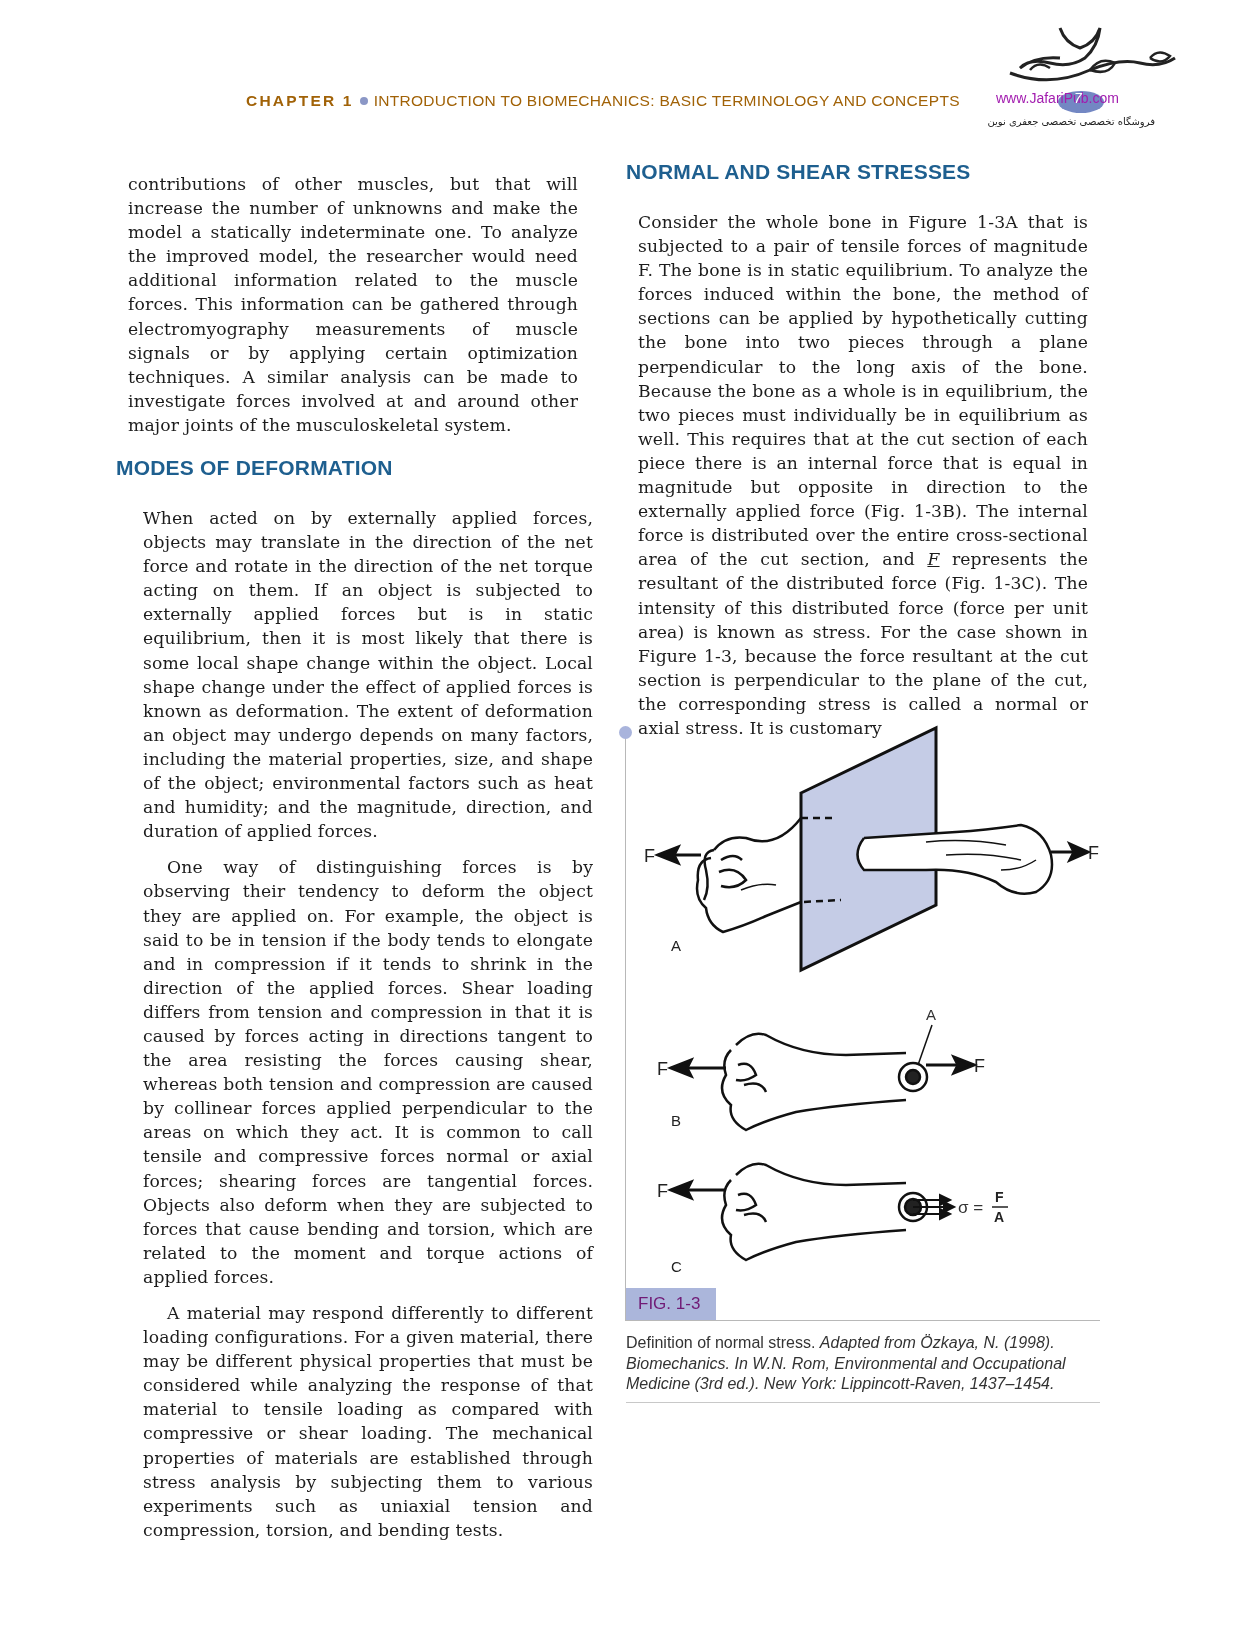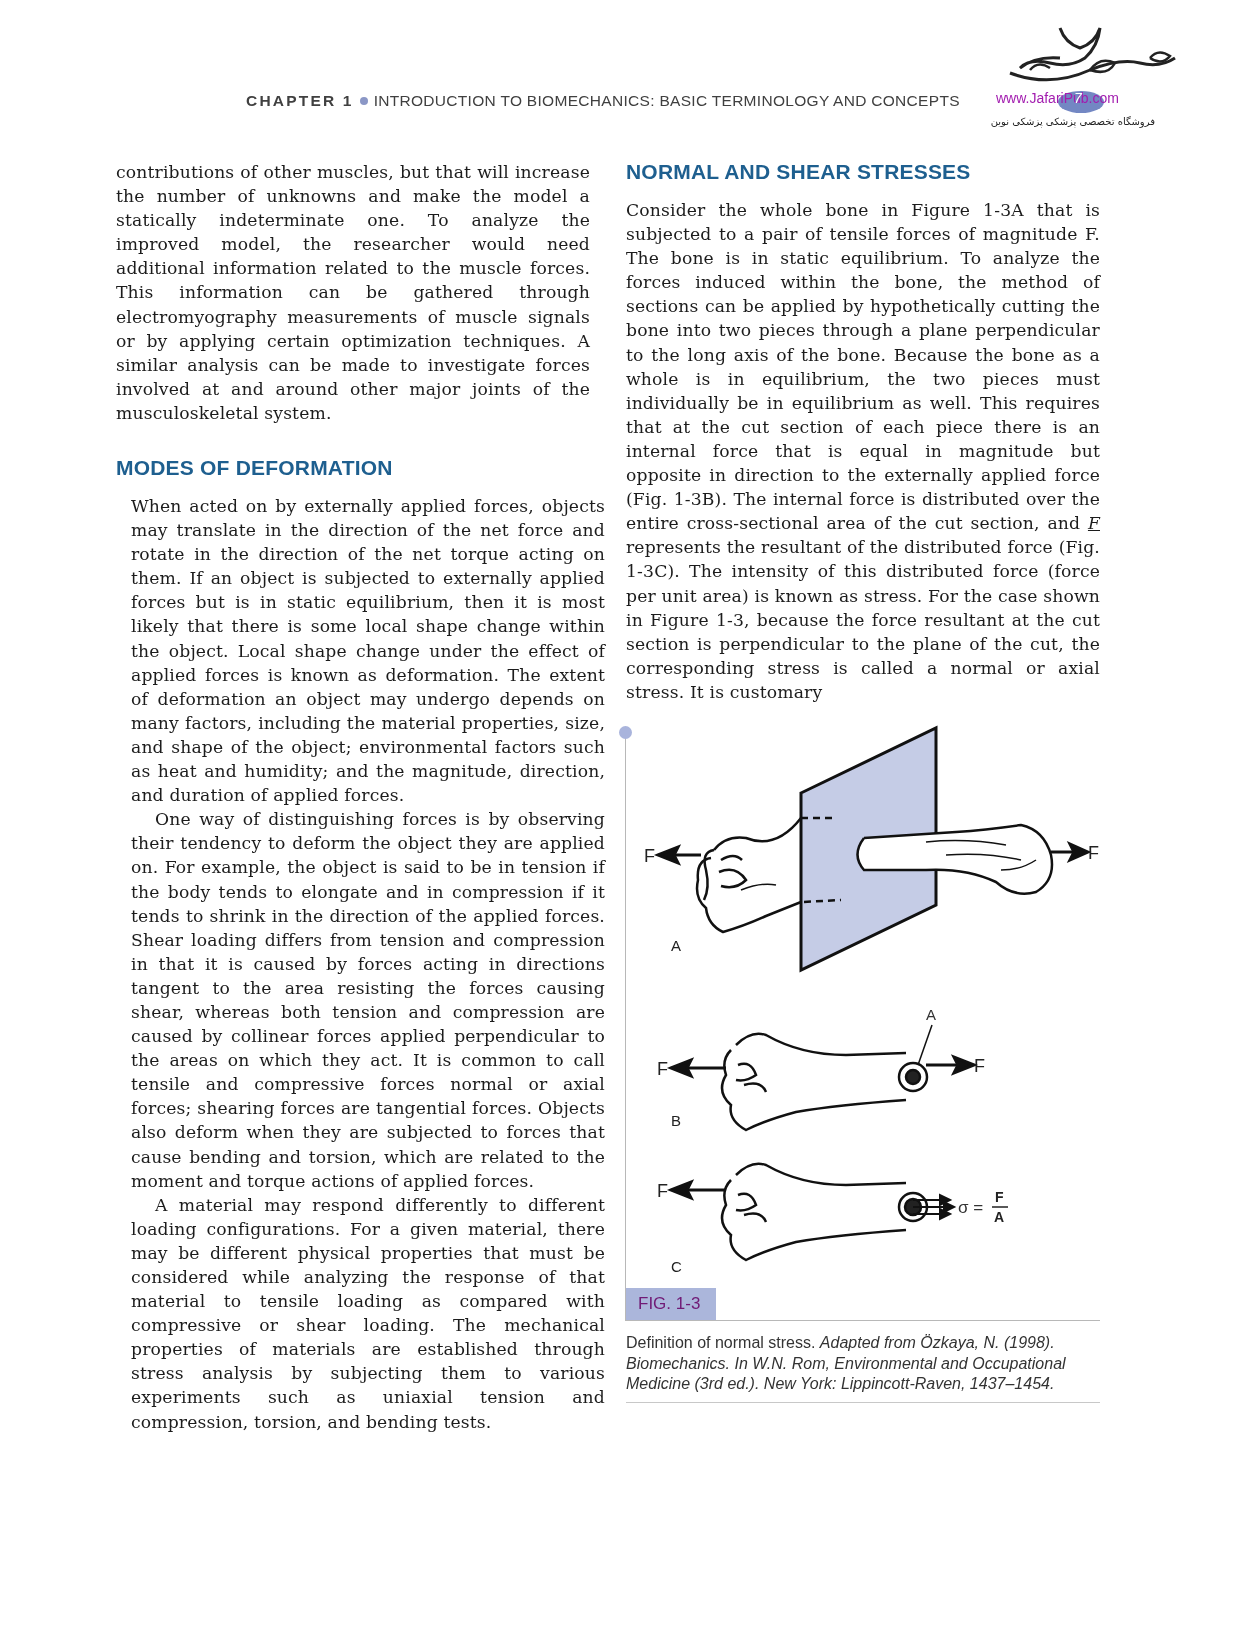--- a/index.html
+++ b/index.html
@@ -1,27 +1,27 @@
 <!DOCTYPE html>
 <html><head>
 <meta charset="utf-8">
 <style>
   html, body { margin:0; padding:0; background:#ffffff; }
   body { width:1248px; height:1644px; position:relative; overflow:hidden; font-family:"DejaVu Serif", serif; color:#1c1c1c; }
-  .header { position:absolute; left:246px; top:92px; font-family:"Liberation Sans", sans-serif; font-size:15.5px; letter-spacing:0.3px; color:#404040; white-space:nowrap; }
+  .header { position:absolute; left:246px; top:92px; font-family:"Liberation Sans", sans-serif; font-size:15.5px; letter-spacing:0.3px; color:#a16207; white-space:nowrap; }
   .header .chap { font-weight:bold; letter-spacing:2.2px; }
   .header .dot { display:inline-block; width:8px; height:8px; border-radius:50%; background:#8b97c6; margin:0 6px 2px 6px; vertical-align:middle; }
   .header .title { font-weight:normal; }
   .watermark { position:absolute; left:990px; top:18px; width:200px; height:120px; }
   .wm-url { position:absolute; left:6px; top:72px; font-family:"Liberation Sans", sans-serif; font-size:14px; color:#a21caf; }
   .wm-fa { position:absolute; left:-20px; top:98px; width:185px; font-family:"DejaVu Sans", sans-serif; font-size:10px; color:#222; direction:rtl; text-align:right; }
   .wm-oval { position:absolute; left:68px; top:73px; width:46px; height:22px; border-radius:50%; background:#5b72b8; opacity:0.85; }
   .wm-page { position:absolute; left:84px; top:72px; font-family:"Liberation Sans", sans-serif; font-size:14px; font-style:italic; color:#fff; }
   .col { position:absolute; font-size:17.2px; line-height:24.1px; text-align:justify; letter-spacing:0.15px; }
-  .col p { margin:0; }
+  .col p { margin:12px; }
   .col p.indent { text-indent:24px; }
   .left { left:116px; top:160px; width:474px; }
   .right { left:626px; top:198px; width:474px; }
   h2 { font-family:"Liberation Sans", sans-serif; color:#1e5f8f; font-size:21px; font-weight:bold; margin:0; letter-spacing:0.2px; position:absolute;text-align:right; }
   .h-modes { left:116px; top:456px; }
   .h-normal { left:626px; top:160px; }
   .modes-body { left:131px; top:494px; width:474px; }
   .fig-rule { position:absolute; left:625px; top:733px; width:1px; height:588px; background:#b8b8b8; }
   .fig-dot { position:absolute; left:619px; top:726px; width:13px; height:13px; border-radius:50%; background:#a9b4dc; }
   .fig-svg { position:absolute; left:626px; top:720px; width:480px; height:580px; }
@@ -44,21 +44,21 @@
   <svg width="200" height="75" viewBox="0 0 200 75">
     <path d="M70 10 Q75 25 90 30 Q105 25 110 10 Q108 28 95 40 Q80 50 60 45 Q40 40 30 50 Q45 38 70 40" fill="none" stroke="#222" stroke-width="3"></path>
     <path d="M20 55 Q60 70 100 52 Q130 40 150 45 Q170 50 185 40" fill="none" stroke="#222" stroke-width="3"></path>
     <path d="M100 52 Q110 38 125 45 Q118 58 100 52" fill="none" stroke="#222" stroke-width="2.5"></path>
     <path d="M160 40 Q168 30 180 38 Q172 48 160 40" fill="none" stroke="#222" stroke-width="2.5"></path>
     <path d="M40 52 Q48 42 60 50" fill="none" stroke="#222" stroke-width="2.5"></path>
   </svg>
   <div class="wm-oval"></div>
   <div class="wm-url">www.JafariPub.com</div>
   <div class="wm-page">7</div>
-  <div class="wm-fa">فروشگاه تخصصی پزشکی پزشکی نوین</div>
+  <div class="wm-fa">فروشگاه تخصصی تخصصی جعفری نوین</div>
 </div>
 
 <div class="col left">
   <p>contributions of other muscles, but that will increase the number of unknowns and make the model a statically indeterminate one. To analyze the improved model, the researcher would need additional information related to the muscle forces. This information can be gathered through electromyography measurements of muscle signals or by applying certain optimization techniques. A similar analysis can be made to investigate forces involved at and around other major joints of the musculoskeletal system.</p>
 </div>
 
 <h2 class="h-modes">MODES OF DEFORMATION</h2>
 
 <div class="col modes-body">
   <p>When acted on by externally applied forces, objects may translate in the direction of the net force and rotate in the direction of the net torque acting on them. If an object is subjected to externally applied forces but is in static equilibrium, then it is most likely that there is some local shape change within the object. Local shape change under the effect of applied forces is known as deformation. The extent of deformation an object may undergo depends on many factors, including the material properties, size, and shape of the object; environmental factors such as heat and humidity; and the magnitude, direction, and duration of applied forces.</p>

